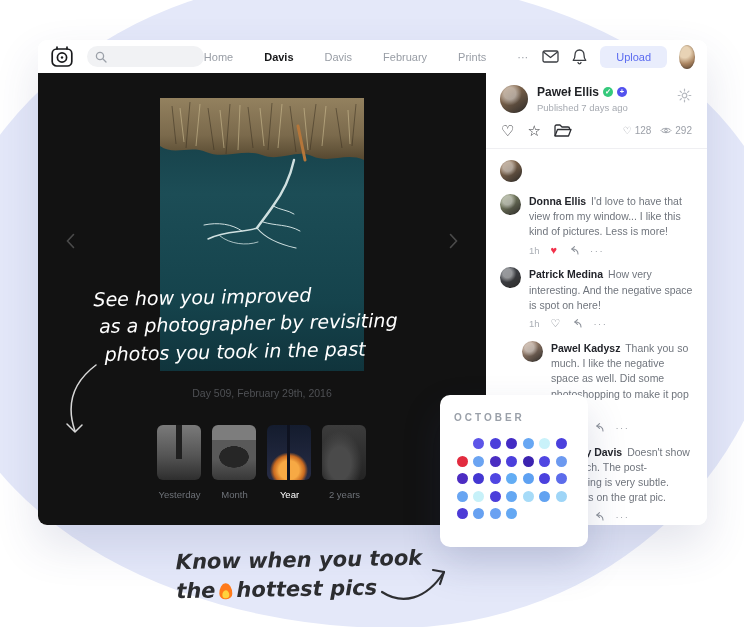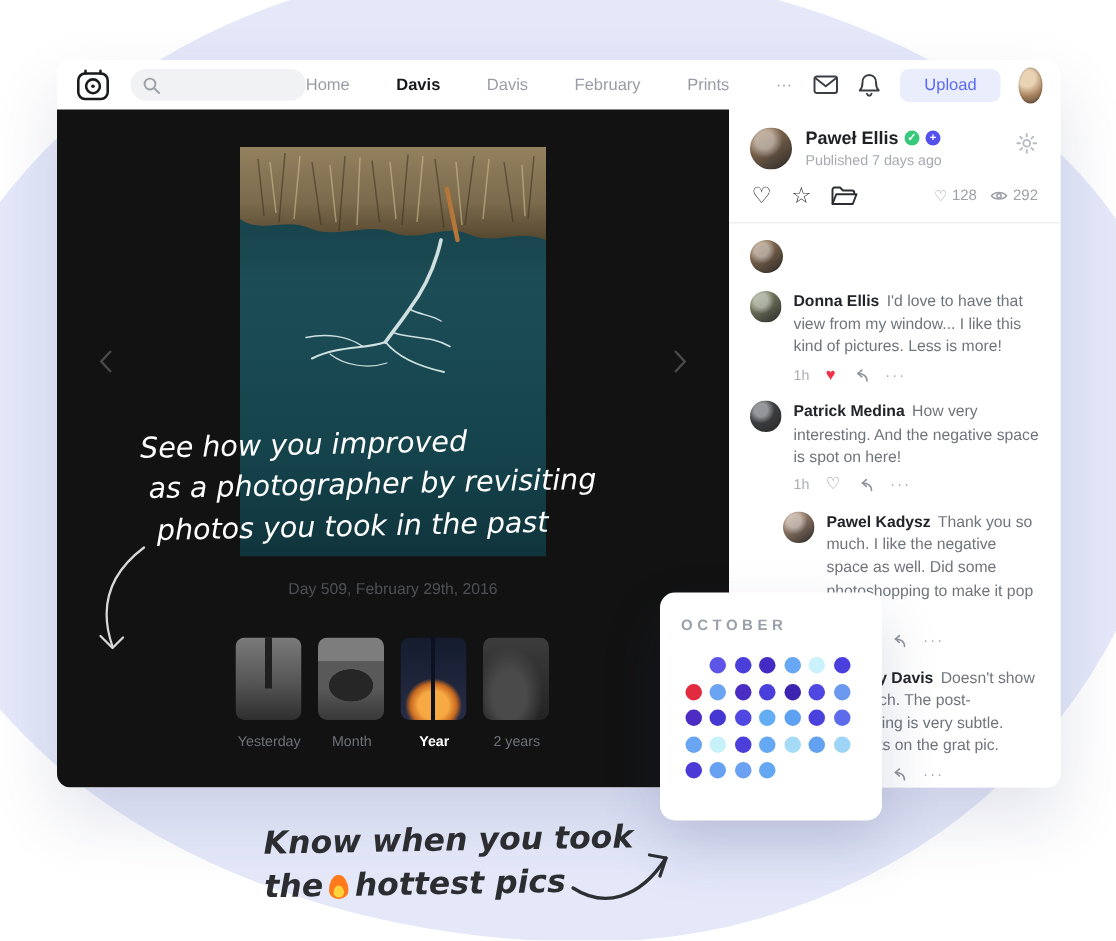--- a/index.html
+++ b/index.html
@@ -41,21 +41,21 @@
   .annotation .ln{display:block;}
   .annotation .ln:nth-child(2){margin-left:5px;}
   .annotation .ln:nth-child(3){margin-left:10px;}
   .v-arrow{position:absolute;left:24px;top:290px;z-index:2;}
   .day-caption{position:absolute;left:0;right:0;top:314px;text-align:center;
                font-size:10.5px;color:#4e5054;}
   .timeline{position:absolute;left:0;right:0;top:352px;display:flex;justify-content:center;gap:10px;}
   .thumb-item{width:45px;text-align:center;cursor:pointer;}
   .thumb{width:44px;height:55px;border-radius:6px;background:#333;}
   .thumb-label{margin-top:9px;font-size:9.5px;color:#6e7278;white-space:nowrap;}
-  .thumb-item.active .thumb-label{color:#fff;font-weight:bold;}
+  .thumb-item.active .thumb-label{color:#fff;font-weight:normal;}
   .t0{background:linear-gradient(90deg,transparent 44%,#1f1f1f 44% 56%,transparent 56%) 0 0/100% 62% no-repeat,
        linear-gradient(180deg,#7a7a7a,#555 55%,#2e2e2e);}
   .t1{background:radial-gradient(circle at 50% 42%,#8d857a 0 26%,#575249 55%,#2c2a27);}
   .t2{background:radial-gradient(ellipse 55% 32% at 50% 58%,#262626 0 60%,transparent 62%),
        linear-gradient(180deg,#7d7d7d 0 28%,#595959 28% 62%,#383838);}
   .t3{background:linear-gradient(90deg,transparent 46%,#0e1220 46% 53%,transparent 53%),
        radial-gradient(ellipse 60% 45% at 50% 82%,#f7a944 0 38%,#c96a20 58%,rgba(20,25,45,0) 72%),
        linear-gradient(180deg,#141c2e,#272c45);}
   .t4{background:radial-gradient(ellipse at 40% 70%,#4a4a4a 0 30%,transparent 60%),
        linear-gradient(180deg,#3c3c3c,#232323);}

